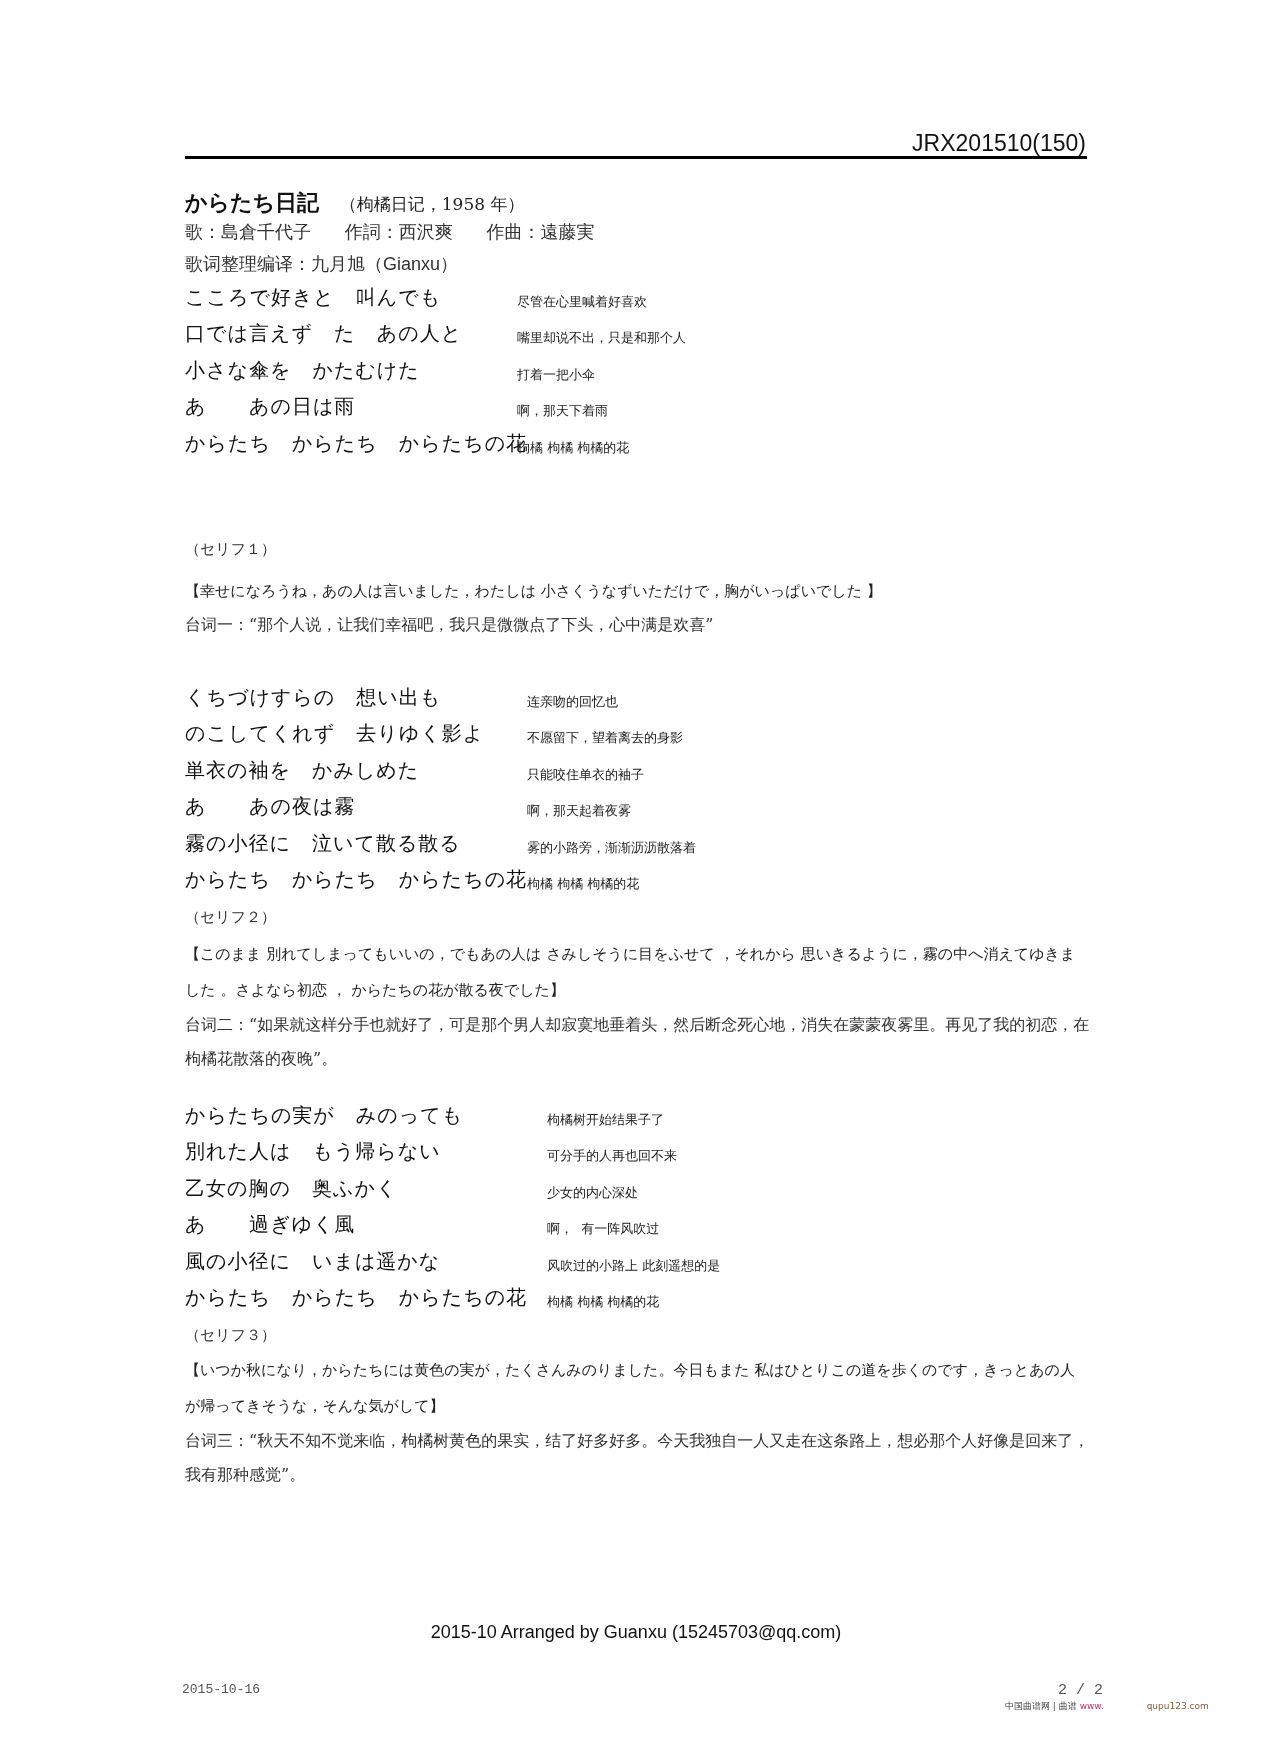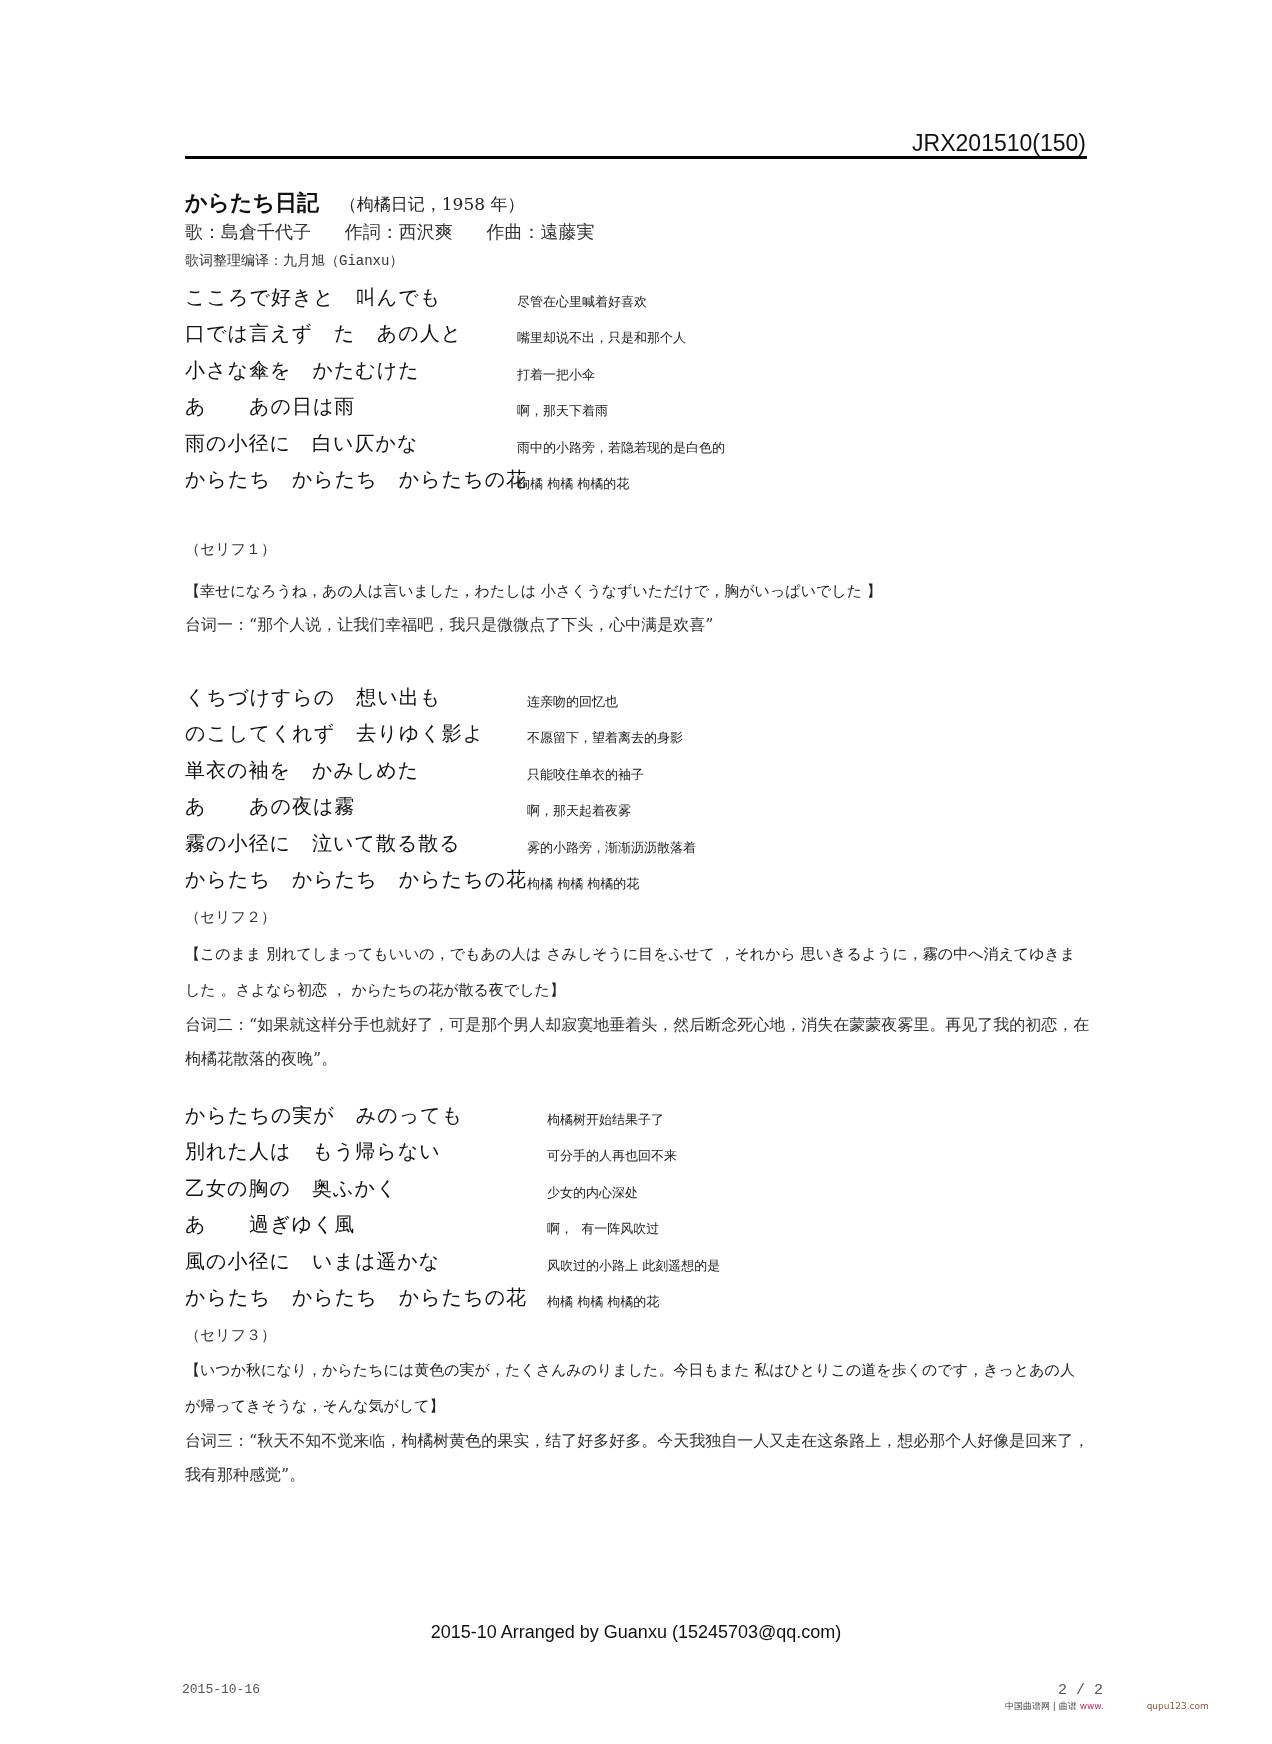--- a/index.html
+++ b/index.html
@@ -11,21 +11,21 @@
   .doc-code {
     position: absolute; right: 186px; top: 130px;
     font-family: "Liberation Sans", sans-serif; font-size: 23px; color: #111;
   }
   .rule { position: absolute; left: 185px; top: 156px; width: 902px; height: 3px; background: #000; }
   .title-line { position: absolute; left: 185px; top: 188px; font-size: 21px; }
   .title-main { font-weight: bold; font-size: 22px; font-family: Liberation Mono, monospace; }
   .title-sub { font-family: "DejaVu Serif", serif; font-size: 17px; margin-left: 14px; color: #222; }
   .credits { position: absolute; left: 185px; top: 220px; font-size: 18px; color: #333; font-family: "DejaVu Serif", serif; }
   .credits span { margin-right: 28px; }
-  .arranger { position: absolute; left: 185px; top: 252px; font-size: 14px; color: #333; font-family: Liberation Mono, monospace; }
+  .arranger { position: absolute; left: 185px; top: 252px; font-size: 18px; color: #333; font-family: Liberation Sans, sans-serif; }
 
   .verse { position: absolute; left: 185px; width: 900px; }
   .lyric-row { position: relative; height: 36.5px; }
   .jp {
     position: absolute; left: 0; bottom: 6px; font-size: 20px; color: #111; white-space: pre;
     font-family: "DejaVu Sans", sans-serif; letter-spacing: 1px;
   }
   .cn {
     position: absolute; bottom: 6px; font-size: 13px; color: #222; white-space: pre;
     font-family: "DejaVu Serif", serif;
@@ -73,24 +73,20 @@
         <span class="jp">口では言えず　たゞあの人と</span>
         <span class="cn" style="left:332px">嘴里却说不出，只是和那个人</span>
       </div>
     <div class="lyric-row">
         <span class="jp">小さな傘を　かたむけた</span>
         <span class="cn" style="left:332px">打着一把小伞</span>
       </div>
     <div class="lyric-row">
         <span class="jp">あゝ　あの日は雨</span>
         <span class="cn" style="left:332px">啊，那天下着雨</span>
-      </div>
-    <div class="lyric-row">
-        <span class="jp">雨の小径に　白い仄かな</span>
-        <span class="cn" style="left:332px">雨中的小路旁，若隐若现的是白色的</span>
       </div>
     <div class="lyric-row">
         <span class="jp">からたち　からたち　からたちの花</span>
         <span class="cn" style="left:332px">枸橘 枸橘 枸橘的花</span>
       </div>
   </div>
   <div class="serif-label" style="top:540px;">（セリフ１）</div>
   <div class="dialog-jp" style="top:573px;">【幸せになろうね，あの人は言いました，わたしは 小さくうなずいただけで，胸がいっぱいでした 】</div>
   <div class="dialog-cn" style="top:608px;">台词一：“那个人说，让我们幸福吧，我只是微微点了下头，心中满是欢喜”</div>
 

